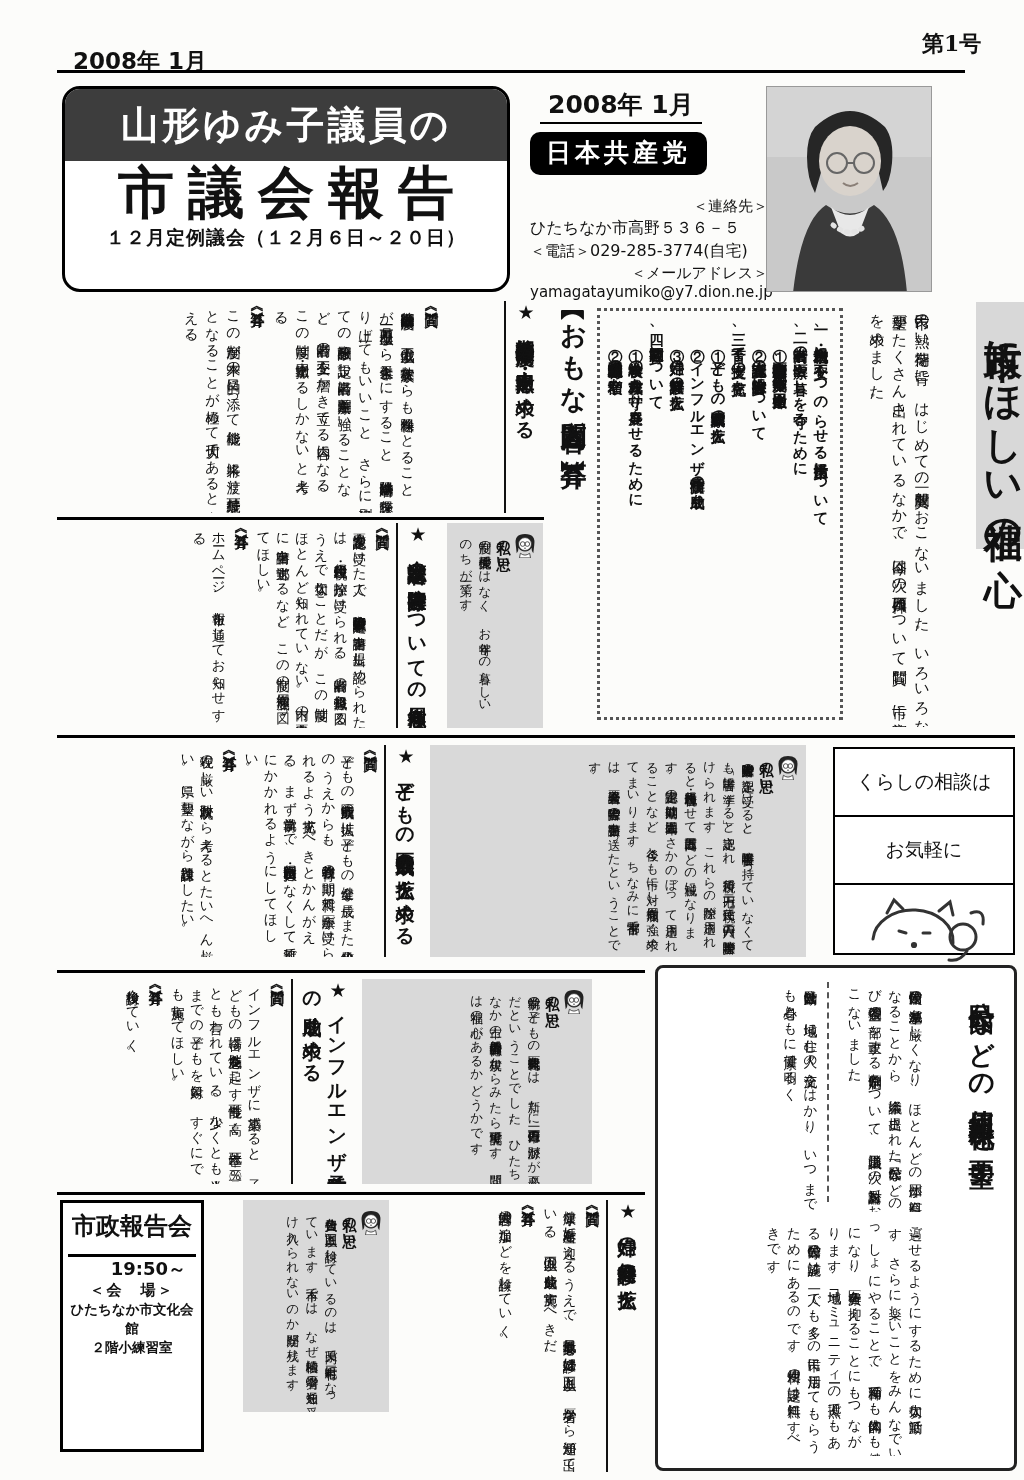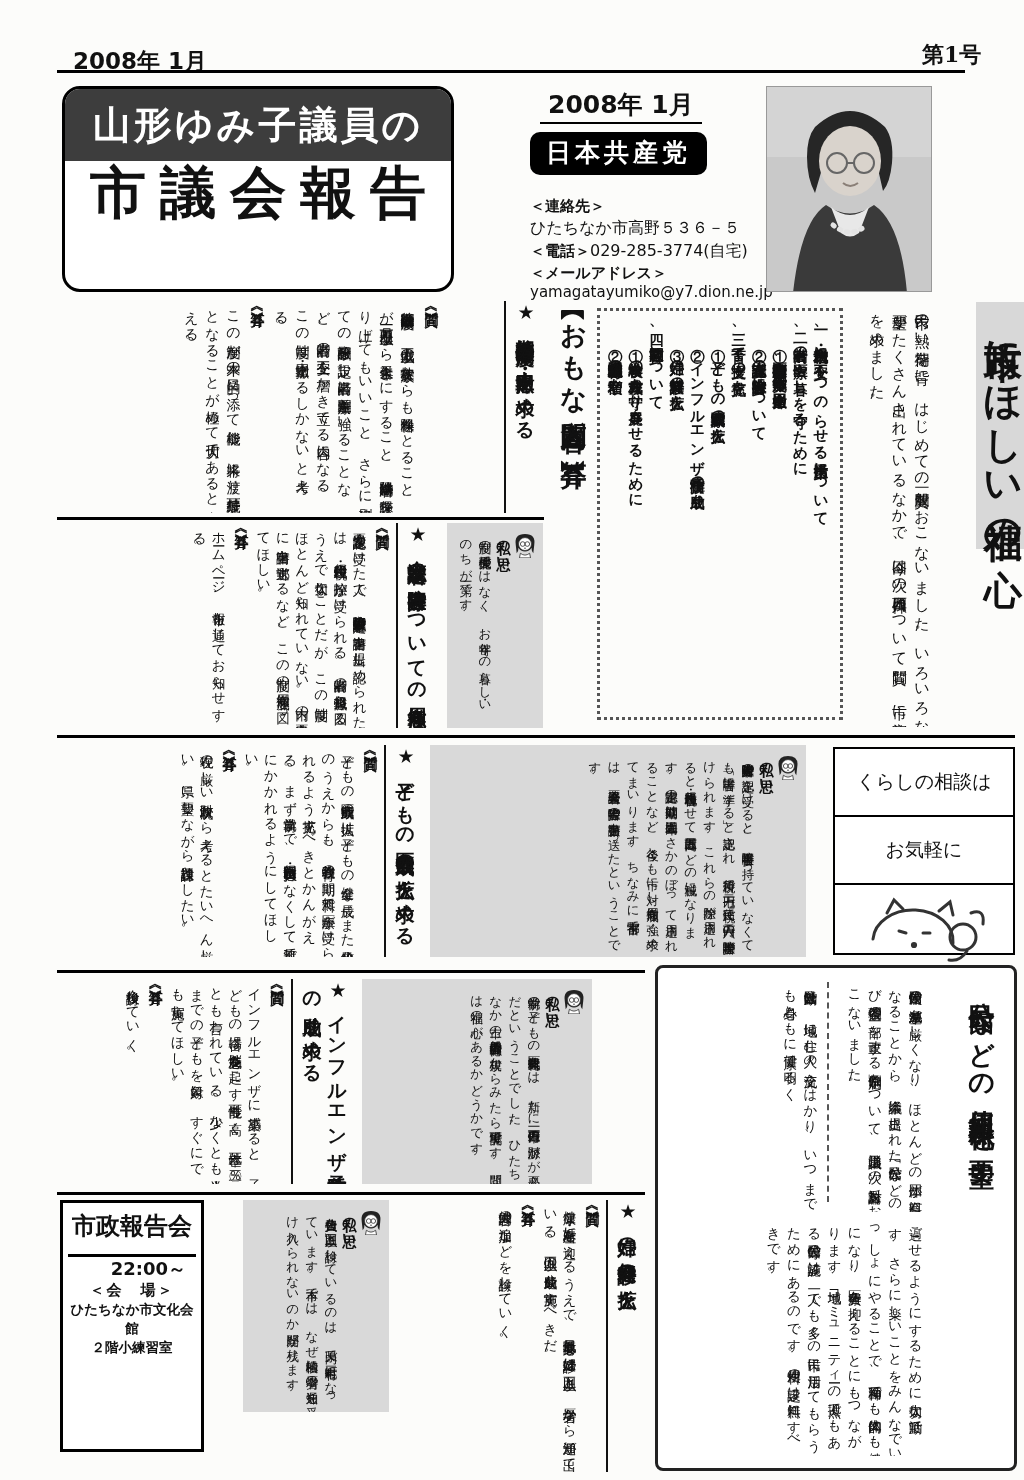--- a/index.html
+++ b/index.html
@@ -14,42 +14,42 @@
   .flow { font-size:14px; line-height:1.5; letter-spacing:.5px; overflow:hidden; }
   .qlab { display:block; font-family:"DejaVu Sans","Liberation Sans",sans-serif;
           font-weight:700; font-size:14px; margin:0 3px; }
   .sec-title { display:block; font-family:"DejaVu Sans","Liberation Sans",sans-serif;
           font-weight:800; font-size:19px; line-height:1.32; letter-spacing:1px;
           border-left:2px solid #111; padding:0 5px 0 7px; margin-left:4px; }
   .rule { background:#000; }
 
   
   #topbar-date { left:73px; top:46px; font:600 23px "DejaVu Sans","Liberation Sans",sans-serif; }
-  #topbar-issue { left:922px; top:40px; font:700 22px "DejaVu Serif","Liberation Serif",serif; }
+  #topbar-issue { left:922px; top:29px; font:700 22px "DejaVu Serif","Liberation Serif",serif; }
   #top-rule { left:57px; top:70px; width:908px; height:3px; }
 
   
-  #masthead { left:62px; top:86px; width:392px; height:206px; border:3px solid #000;
+  #masthead { left:62px; top:86px; width:448px; height:206px; border:3px solid #000;
               border-radius:18px; overflow:hidden; background:#fff; }
   #masthead-band { height:72px; background:#3d3d3d; color:#fff; display:flex;
               align-items:center; justify-content:center;
               font:700 38px "DejaVu Sans","Liberation Sans",sans-serif; letter-spacing:3px; }
   #masthead-title { text-align:center; font:900 56px "DejaVu Sans","Liberation Sans",sans-serif;
               letter-spacing:14px; text-indent:14px; line-height:1.05; margin-top:3px; }
   #masthead-sub { text-align:center; font:700 19px "DejaVu Serif","Liberation Serif",serif;
               letter-spacing:1px; margin-top:2px; }
 
   #mastinfo { left:530px; top:88px; width:238px; }
   #mi-date { font:600 25px "DejaVu Sans","Liberation Sans",sans-serif;
              border-bottom:2px solid #000; display:inline-block; margin-left:10px; padding:0 8px 1px; }
   #mi-party { display:inline-block; background:#000; color:#fff;
              font:800 25px "DejaVu Sans","Liberation Sans",sans-serif; letter-spacing:4px;
              padding:4px 16px 6px; border-radius:10px; margin-top:8px; }
   #mi-contact { margin-top:22px; font-family:"DejaVu Sans","Liberation Sans",sans-serif; }
-  .mi-lab { font-weight:700; font-size:15px; }
+  .mi-lab { font-weight:400; font-size:15px;text-align:right; }
   .mi-val { font-weight:500; font-size:16px; }
   .mi-line { margin-top:2px; }
 
   #photo { left:766px; top:86px; width:166px; height:206px; overflow:hidden; border:1px solid #999; }
 
   
   #headline { left:934px; top:302px; width:88px; height:426px; font-weight:800;
               font-size:38px; line-height:1; letter-spacing:1px; }
   #headline .hl-inner { background:#d8d8d8; padding:10px 5px; }
   #lead-intro { left:845px; top:303px; width:88px; height:424px; font-size:15px; line-height:1.5; }
@@ -121,20 +121,21 @@
 
 <div id="page">
 
   <div id="topbar-date" class="abs">2008年 1月</div>
   <div id="topbar-issue" class="abs">第1号</div>
   <div id="top-rule" class="abs rule"></div>
 
   <div id="masthead" class="abs">
     <div id="masthead-band">山形ゆみ子議員の</div>
     <div id="masthead-title">市議会報告</div>
+    <div id="masthead-sub">１２月定例議会（１２月６日～２０日）</div>
   </div>
 
   <div id="mastinfo" class="abs">
     <div id="mi-date">2008年 1月</div><br>
     <div id="mi-party">日本共産党</div>
     <div id="mi-contact">
       <div class="mi-lab mi-line">＜連絡先＞</div>
       <div class="mi-val mi-line">ひたちなか市高野５３６－５</div>
       <div class="mi-line"><span class="mi-lab">＜電話＞</span><span class="mi-val">029-285-3774(自宅)</span></div>
       <div class="mi-lab mi-line">＜メールアドレス＞</div>
@@ -281,21 +282,21 @@
           <circle cx="10.5" cy="14" r="2.5" fill="none" stroke="#333" stroke-width="0.9"></circle>
           <circle cx="15.5" cy="14" r="2.5" fill="none" stroke="#333" stroke-width="0.9"></circle>
           <path d="M12 18.5 h2" stroke="#333" stroke-width="0.9"></path>
           <path d="M8 24 q5 4 10 0 l1 5 h-12 z" fill="#fff" stroke="#333" stroke-width="0.9"></path>
         </svg><br><span>私の思い</span></span>
     <span class="mio-text">公費負担を「五回以上」と検討しているのは、県内で三七市町村になっています。本市では、なぜ積極的に厚労省の通知を受け入れられないのか疑問が残ります。</span>
   </div>
 
   <div id="houkoku" class="abs">
     <div class="ho-title">市政報告会</div>
-    <div class="ho-time">22:00～</div>
+    <div class="ho-time">19:50～</div>
     <div class="ho-venue-label">＜会　場＞</div>
     <div class="ho-venue">ひたちなか市文化会館
 ２階小練習室</div>
   </div>
 
   <div id="kominkan" class="abs">
     <div class="ko-title vt">公民館などの使用料無料化を要望！</div>
     <div class="ko-upper vt flow">
       <span>公民館使用の減免基準が厳しくなり、ほとんどの団体が有料になることから、本議会に提出された「公民館などの設置及び管理条例の一部を改正する条例制定」について、山形議員は次の反対討論をおこないました。</span>
       <span class="vdash"></span>

